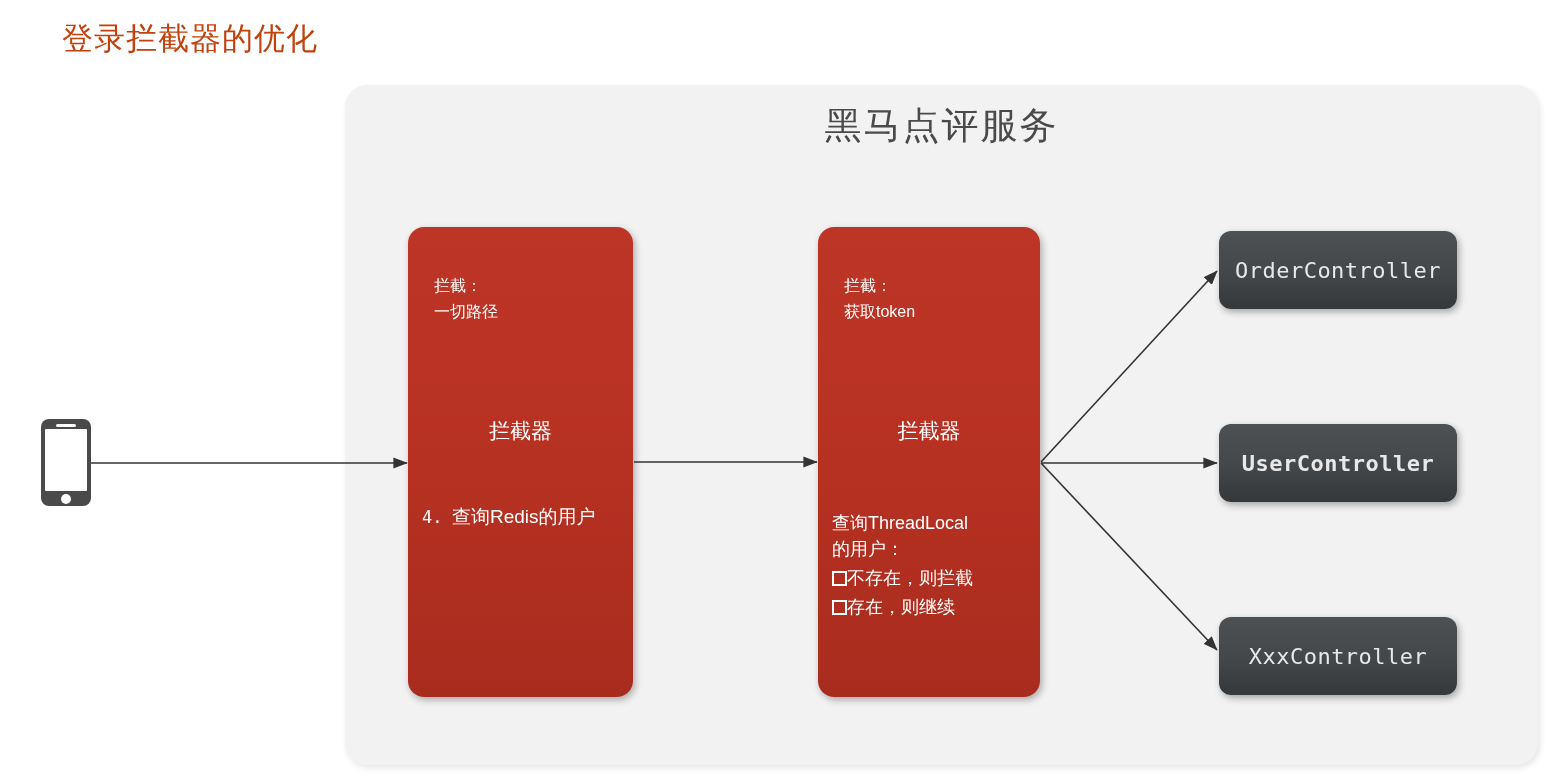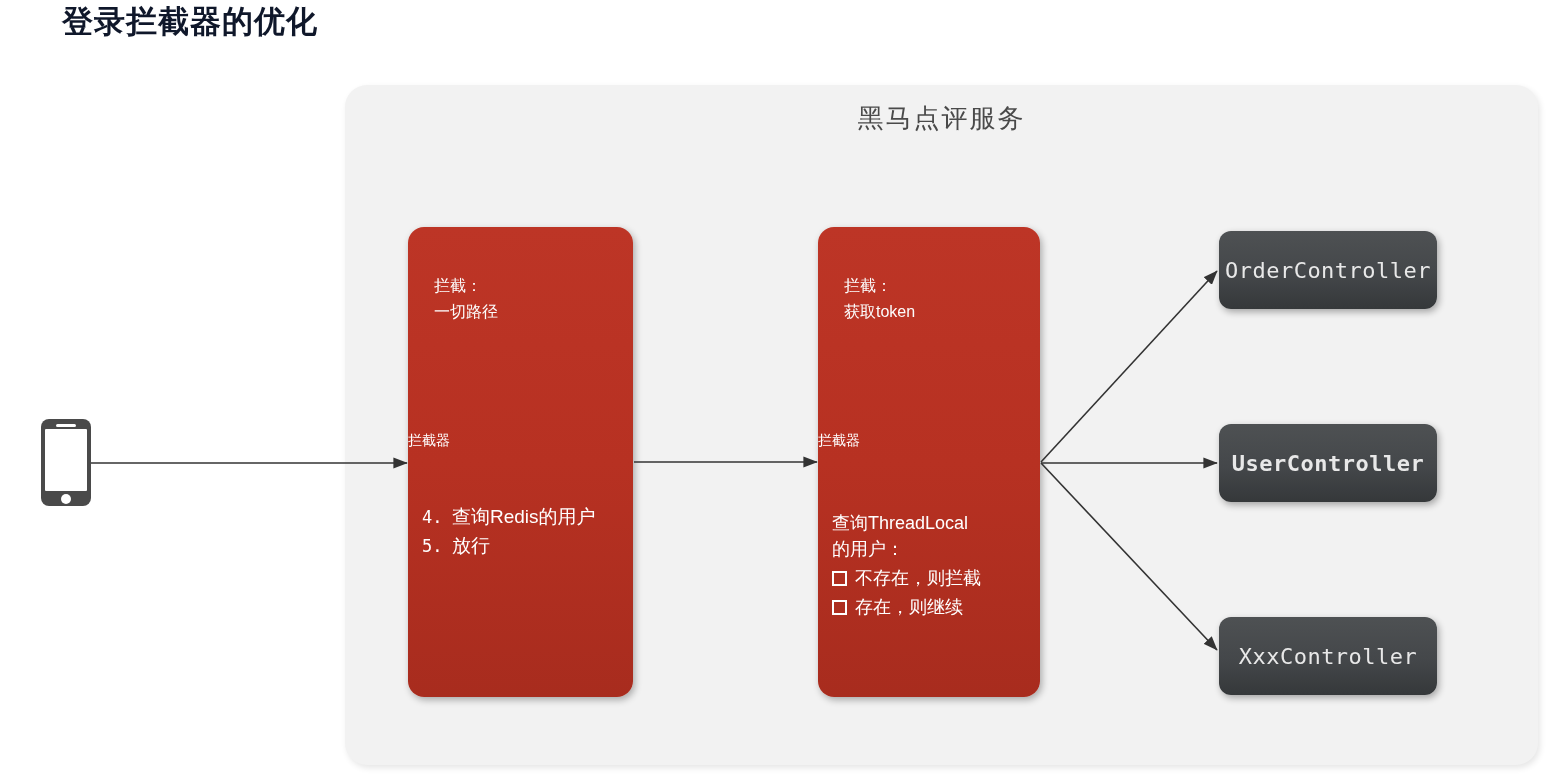--- a/index.html
+++ b/index.html
@@ -12,24 +12,24 @@
     height: 778px;
     position: relative;
     overflow: hidden;
     font-family: "Liberation Sans", "DejaVu Sans", sans-serif;
   }
 
   
   #page-title {
     position: absolute;
     left: 62px;
-    top: 1px;
+    top: 18px;
     font-size: 31px;
-    font-weight: bold;
-    color: #0f172a;
+    font-weight: normal;
+    color: #c2410c;
     letter-spacing: 1px;
     white-space: nowrap;
   }
 
   
   #service-panel {
     position: absolute;
     left: 345px;
     top: 85px;
     width: 1193px;
@@ -37,21 +37,21 @@
     background: #f2f2f2;
     border-radius: 22px;
     box-shadow: 2px 3px 6px rgba(0,0,0,0.10);
   }
   #service-title {
     position: absolute;
     left: 0;
     top: 16px;
     width: 1193px;
     text-align: center;
-    font-size: 26px;
+    font-size: 37px;
     color: #4a4a4a;
     letter-spacing: 2px;
   }
 
   
   #client-phone {
     position: absolute;
     left: 41px;
     top: 419px;
     width: 50px;
@@ -106,24 +106,24 @@
     position: absolute;
     left: 26px;
     top: 46px;
     font-size: 16px;
     line-height: 26px;
     color: #fdfdfd;
   }
   .box-heading {
     position: absolute;
     left: 0;
-    top: 205px;
+    top: 190px;
     width: 100%;
-    text-align: left;
-    font-size: 14px;
+    text-align: center;
+    font-size: 21px;
     color: #ffffff;
   }
 
   
   #interceptor-steps {
     position: absolute;
     left: 14px;
     top: 276px;
     margin: 0;
     padding: 0;
@@ -148,36 +148,35 @@
     left: 14px;
     top: 283px;
     font-size: 18px;
     line-height: 26px;
     color: #ffffff;
   }
   #threadlocal-block .tl-line { white-space: nowrap; }
   .check-item {
     display: flex;
     align-items: center;
-    gap: 8px;
     white-space: nowrap;
     margin-top: 3px;
   }
   .checkbox-glyph {
     display: inline-block;
     width: 11px;
     height: 11px;
     border: 2px solid #ffffff;
     flex: 0 0 auto;
   }
 
   
   .controller-box {
     position: absolute;
-    width: 218px;
+    width: 238px;
     height: 78px;
     background: linear-gradient(180deg, #4e5153 0%, #44474a 55%, #35383a 100%);
     border-radius: 12px;
     box-shadow: 2px 3px 7px rgba(0,0,0,0.32);
     display: flex;
     align-items: center;
     justify-content: center;
     color: #e8e8e8;
     font-family: "DejaVu Sans Mono", "Liberation Mono", monospace;
     font-size: 22px;
@@ -214,21 +213,20 @@
 </div>
 
 <div class="interceptor-box" id="interceptor-box-1">
   <div class="intercept-scope">
     <div>拦截：</div>
     <div>一切路径</div>
   </div>
   <div class="box-heading">拦截器</div>
   <ul id="interceptor-steps">
     <li><span class="step-num">4.</span><span>查询Redis的用户</span></li>
-    <li><span class="step-num">5.</span><span>放行</span></li>
   </ul>
 </div>
 
 <div class="interceptor-box" id="interceptor-box-2">
   <div class="intercept-scope">
     <div>拦截：</div>
     <div>获取token</div>
   </div>
   <div class="box-heading">拦截器</div>
   <div id="threadlocal-block">

